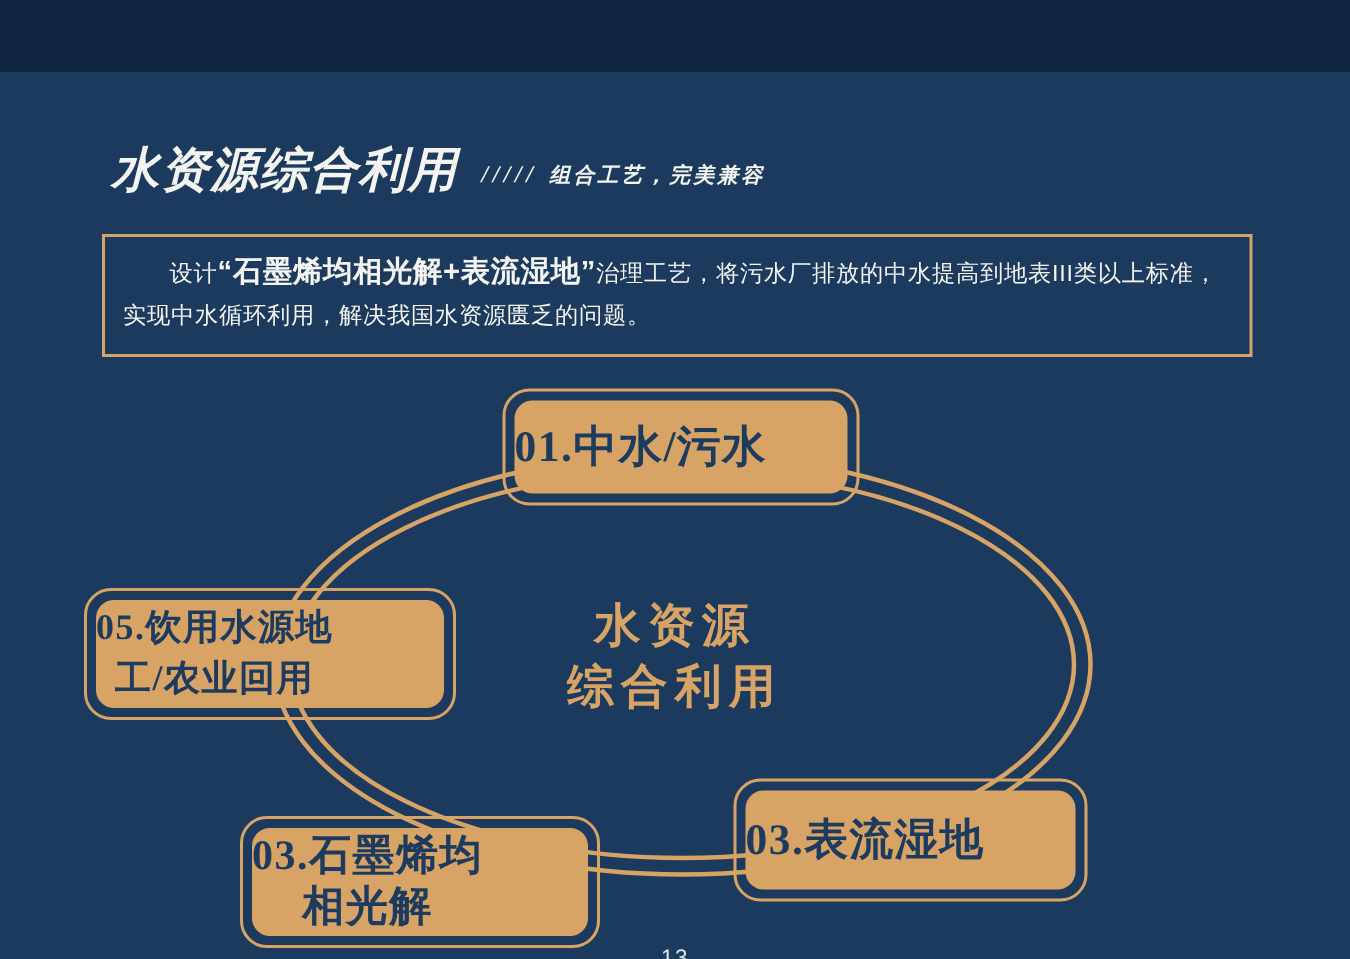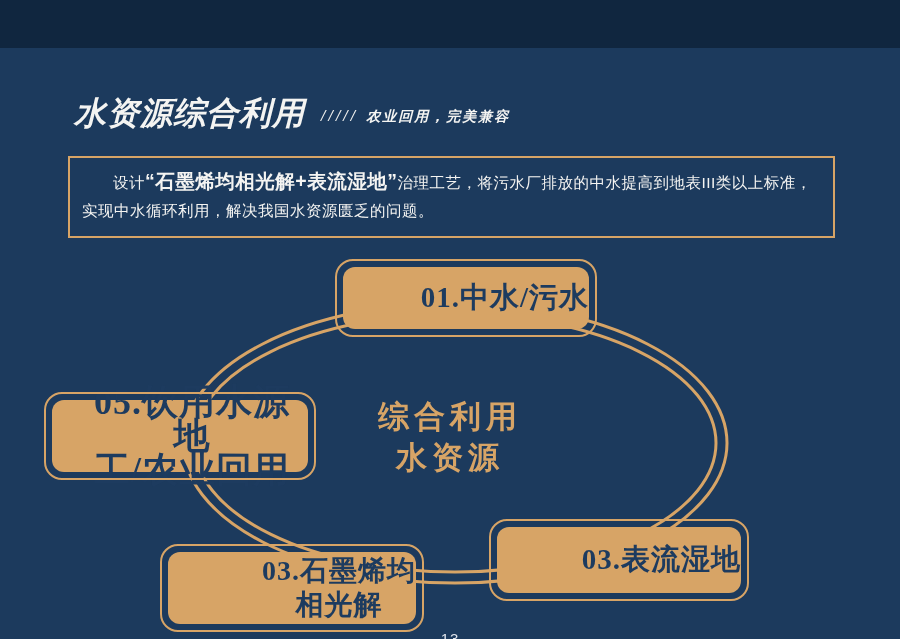--- a/index.html
+++ b/index.html
@@ -47,66 +47,66 @@
   .rings{position:absolute;left:0;top:0;}
   .rings ellipse{fill:none;stroke:var(--accent);stroke-width:3;}
   .center-text{
     position:absolute;left:310px;top:348px;width:280px;
     text-align:center;color:var(--accent);
     font-family:"Liberation Serif","DejaVu Serif",serif;
     font-weight:bold;font-size:31px;line-height:41px;letter-spacing:5px;
   }
   .node{
     position:absolute;background:var(--accent);border-radius:12px;
-    display:flex;align-items:center;justify-content:flex-end;text-align:center;
+    display:flex;align-items:center;justify-content:flex-start;text-align:center;
     color:var(--ink);
     font-family:"Liberation Serif","DejaVu Serif",serif;
-    font-weight:bold;letter-spacing:1px;padding-left:24px;
+    font-weight:bold;letter-spacing:1px;
   }
   .node::before{
     content:"";position:absolute;inset:-8px;
     border:2px solid var(--accent);border-radius:18px;pointer-events:none;
   }
   .node .label{white-space:pre-line;}
   .node-01{left:343px;top:219px;width:222px;height:62px;font-size:29px;}
   .node-02{left:612px;top:354px;width:233px;height:64px;font-size:29px;}
   .node-03{left:497px;top:479px;width:220px;height:66px;font-size:29px;}
   .node-04{left:168px;top:504px;width:224px;height:72px;font-size:28px;line-height:34px;}
-  .node-05{left:52px;top:352px;width:232px;height:72px;font-size:36px;line-height:34px;}
+  .node-05{left:64px;top:352px;width:232px;height:72px;font-size:24px;line-height:34px;}
   
   .page-num{
     position:absolute;left:0;right:0;top:582px;text-align:center;
     color:#dfe4ec;font-size:15px;letter-spacing:1px;
   }
 </style>
 </head>
 <body>
 
 <div class="slide">
 
   <div class="header">
     <div class="title">水资源综合利用</div>
     <div class="tagline-wrap">
       <span class="slashes">/////</span>
-      <span class="tagline">农业回用，完美兼容</span>
+      <span class="tagline">组合工艺，完美兼容</span>
     </div>
   </div>
 
   <div class="intro">
     <span>设计</span><span class="hl">“石墨烯均相光解+表流湿地”</span><span>治理工艺，将污水厂排放的中水提高到地表III类以上标准，实现中水循环利用，解决我国水资源匮乏的问题。</span>
   </div>
 
   <svg class="rings" width="900" height="639" viewBox="0 0 900 639" aria-hidden="true">
     <ellipse cx="455" cy="395" rx="272" ry="140"></ellipse>
     <ellipse cx="455" cy="395" rx="261" ry="129"></ellipse>
   </svg>
 
   <div class="center-text">
+    <div>水资源</div>
     <div>综合利用</div>
-    <div>水资源</div>
   </div>
 
   <div class="node node-01">
     <span class="label">01.中水/污水</span>
   </div>
   <div class="node node-03">
     <span class="label">03.表流湿地</span>
   </div>
   <div class="node node-04">
     <span class="label">03.石墨烯均

